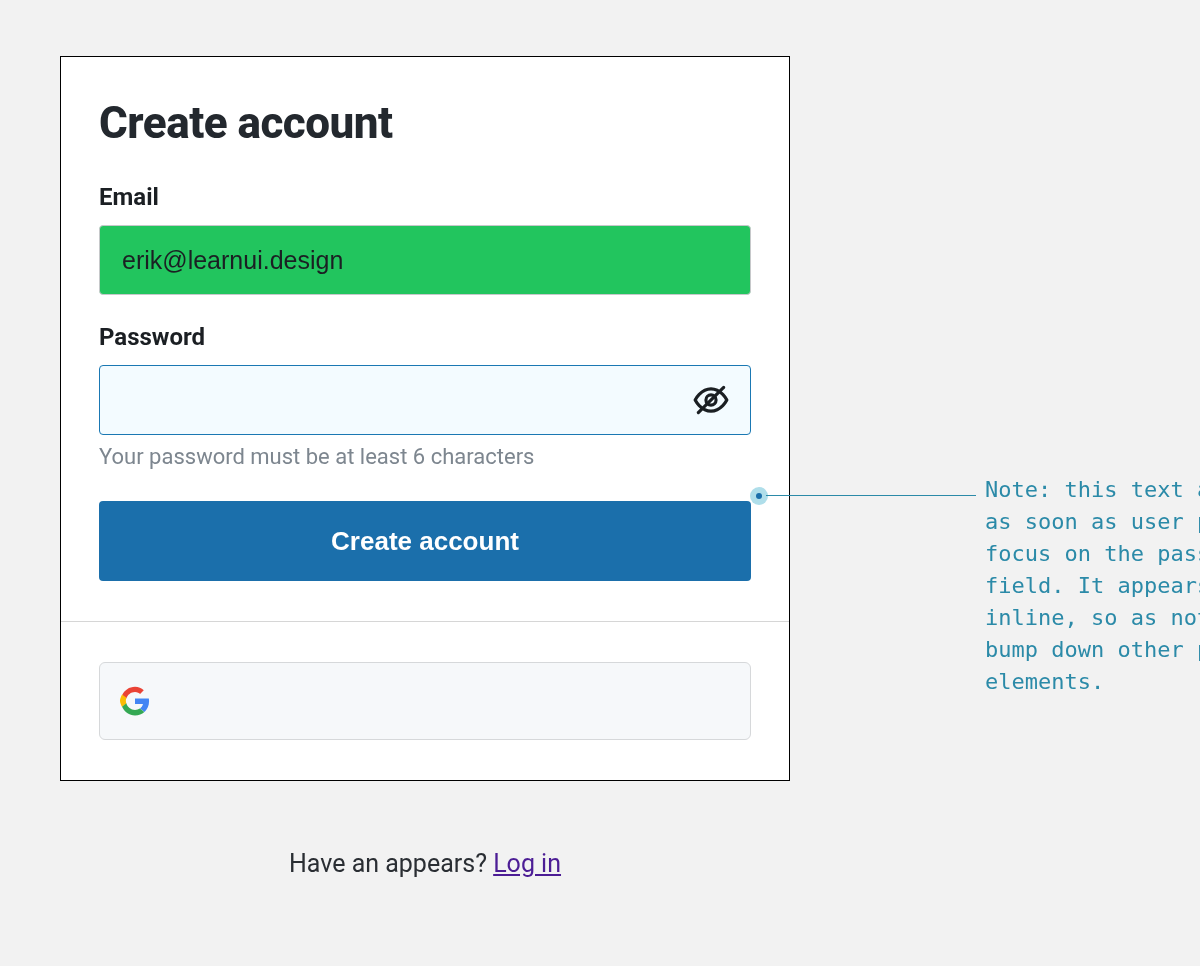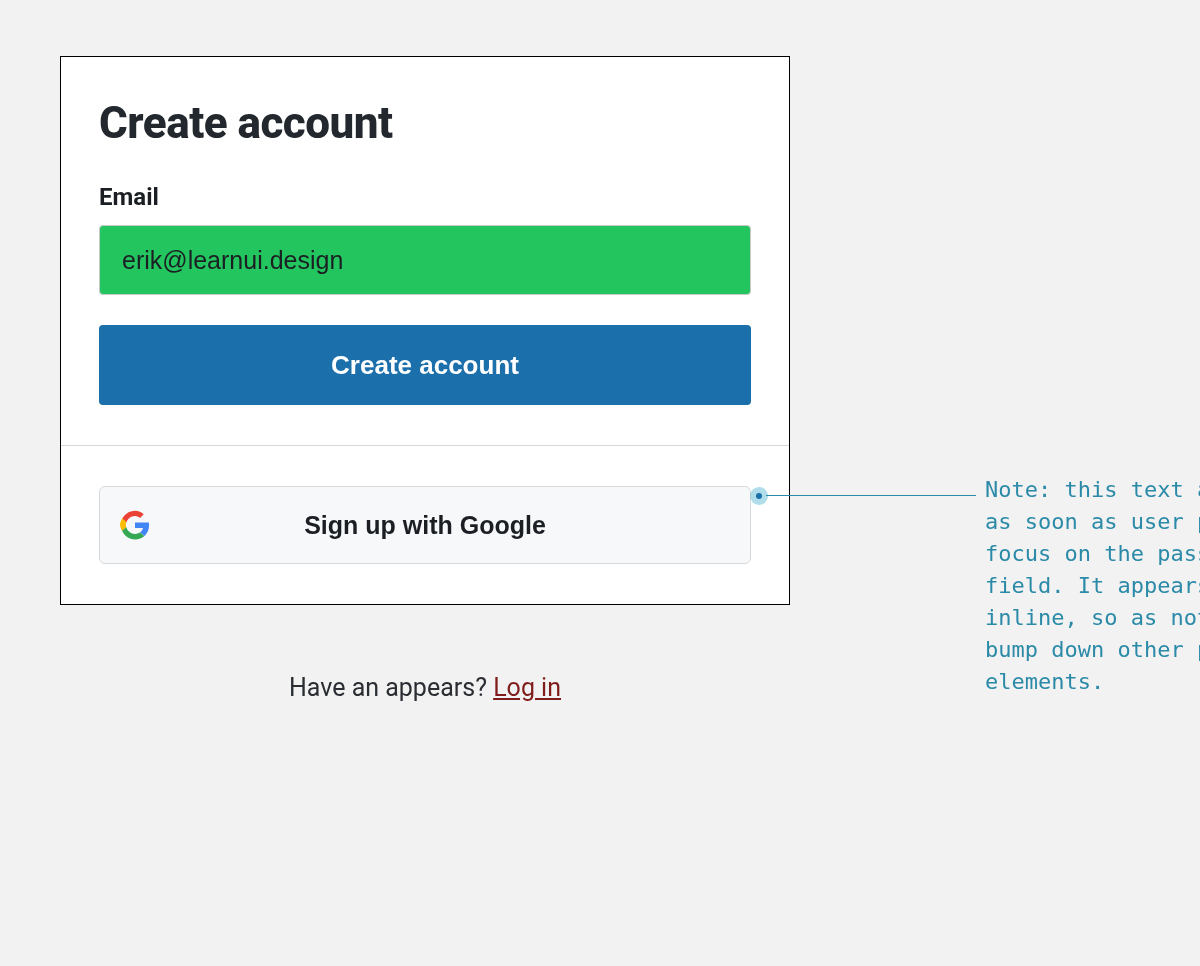--- a/index.html
+++ b/index.html
@@ -122,21 +122,21 @@
     width: 30px;
     height: 30px;
   }
   .below {
     text-align: center;
     margin-top: 68px;
     font-size: 25px;
     color: #2a2e33;
   }
   .below a {
-    color: #7f1d1d;
+    color: #4c1d95;
     text-decoration: underline;
   }
 
   
   .annotation {
     position: relative;
     flex: 1;
     padding-left: 0;
   }
   .annotation-text {
@@ -190,35 +190,50 @@
   <div class="left-col">
     <div class="card">
       <div class="card-top">
         <h1 class="title">Create account</h1>
 
         <div class="field">
           <label class="label">Email</label>
           <input class="input" type="text" value="erik@learnui.design" style="">
         </div>
 
+        <div class="field">
+          <label class="label">Password</label>
+          <div class="password-wrap">
+            <input class="input focused" type="password" value="" style="">
+            <span class="eye-btn">
+              <svg width="38" height="38" viewBox="0 0 24 24" fill="none" stroke="#1b1f23" stroke-width="2" stroke-linecap="round" stroke-linejoin="round">
+                <path d="M2 12s3.5-7 10-7 10 7 10 7-3.5 7-10 7S2 12 2 12z"></path>
+                <circle cx="12" cy="12" r="3.2"></circle>
+                <line x1="4" y1="20" x2="20" y2="4"></line>
+              </svg>
+            </span>
+          </div>
+          <div class="hint-row">
+            <span class="hint">Your password must be at least 6 characters</span>
+          </div>
+        </div>
 
         <button class="primary-btn">Create account</button>
       </div>
 
       <div class="card-bottom">
         <button class="google-btn">
           <span class="g-icon">
             <svg viewBox="0 0 48 48" width="30" height="30">
               <path fill="#EA4335" d="M24 9.5c3.9 0 6.6 1.7 8.1 3.1l5.9-5.9C34.3 3.1 29.7 1 24 1 14.8 1 6.9 6.6 3.3 14.7l6.9 5.4C11.9 14 17.4 9.5 24 9.5z"></path>
               <path fill="#4285F4" d="M46.5 24.5c0-1.6-.1-3.2-.4-4.7H24v9h12.7c-.5 3-2.2 5.5-4.7 7.2l7.2 5.6C43.7 37.5 46.5 31.6 46.5 24.5z"></path>
               <path fill="#FBBC05" d="M10.2 28.1c-.5-1.4-.8-2.9-.8-4.6s.3-3.2.8-4.6l-6.9-5.4C1.6 17 0 20.3 0 23.5s1.6 6.5 3.3 10l6.9-5.4z"></path>
               <path fill="#34A853" d="M24 47c6.1 0 11.2-2 14.9-5.4l-7.2-5.6c-2 1.4-4.7 2.3-7.7 2.3-6.6 0-12.1-4.5-13.8-10.6l-6.9 5.4C6.9 41.4 14.8 47 24 47z"></path>
             </svg>
           </span>
-          <span>Sign up with Google</span>
         </button>
       </div>
     </div>
 
     <div class="below">
       <span>Have an appears? </span><a href="#">Log in</a>
     </div>
   </div>
 
   <div class="annotation">

